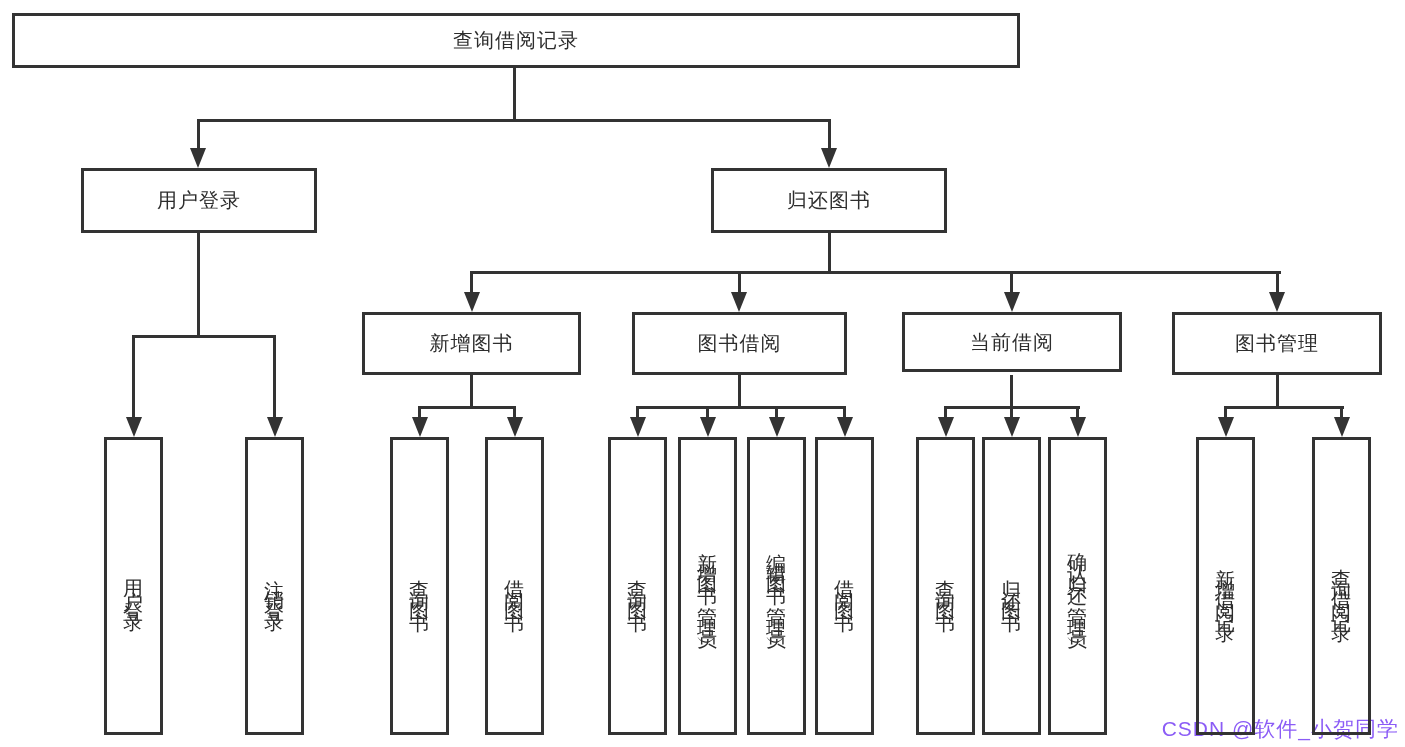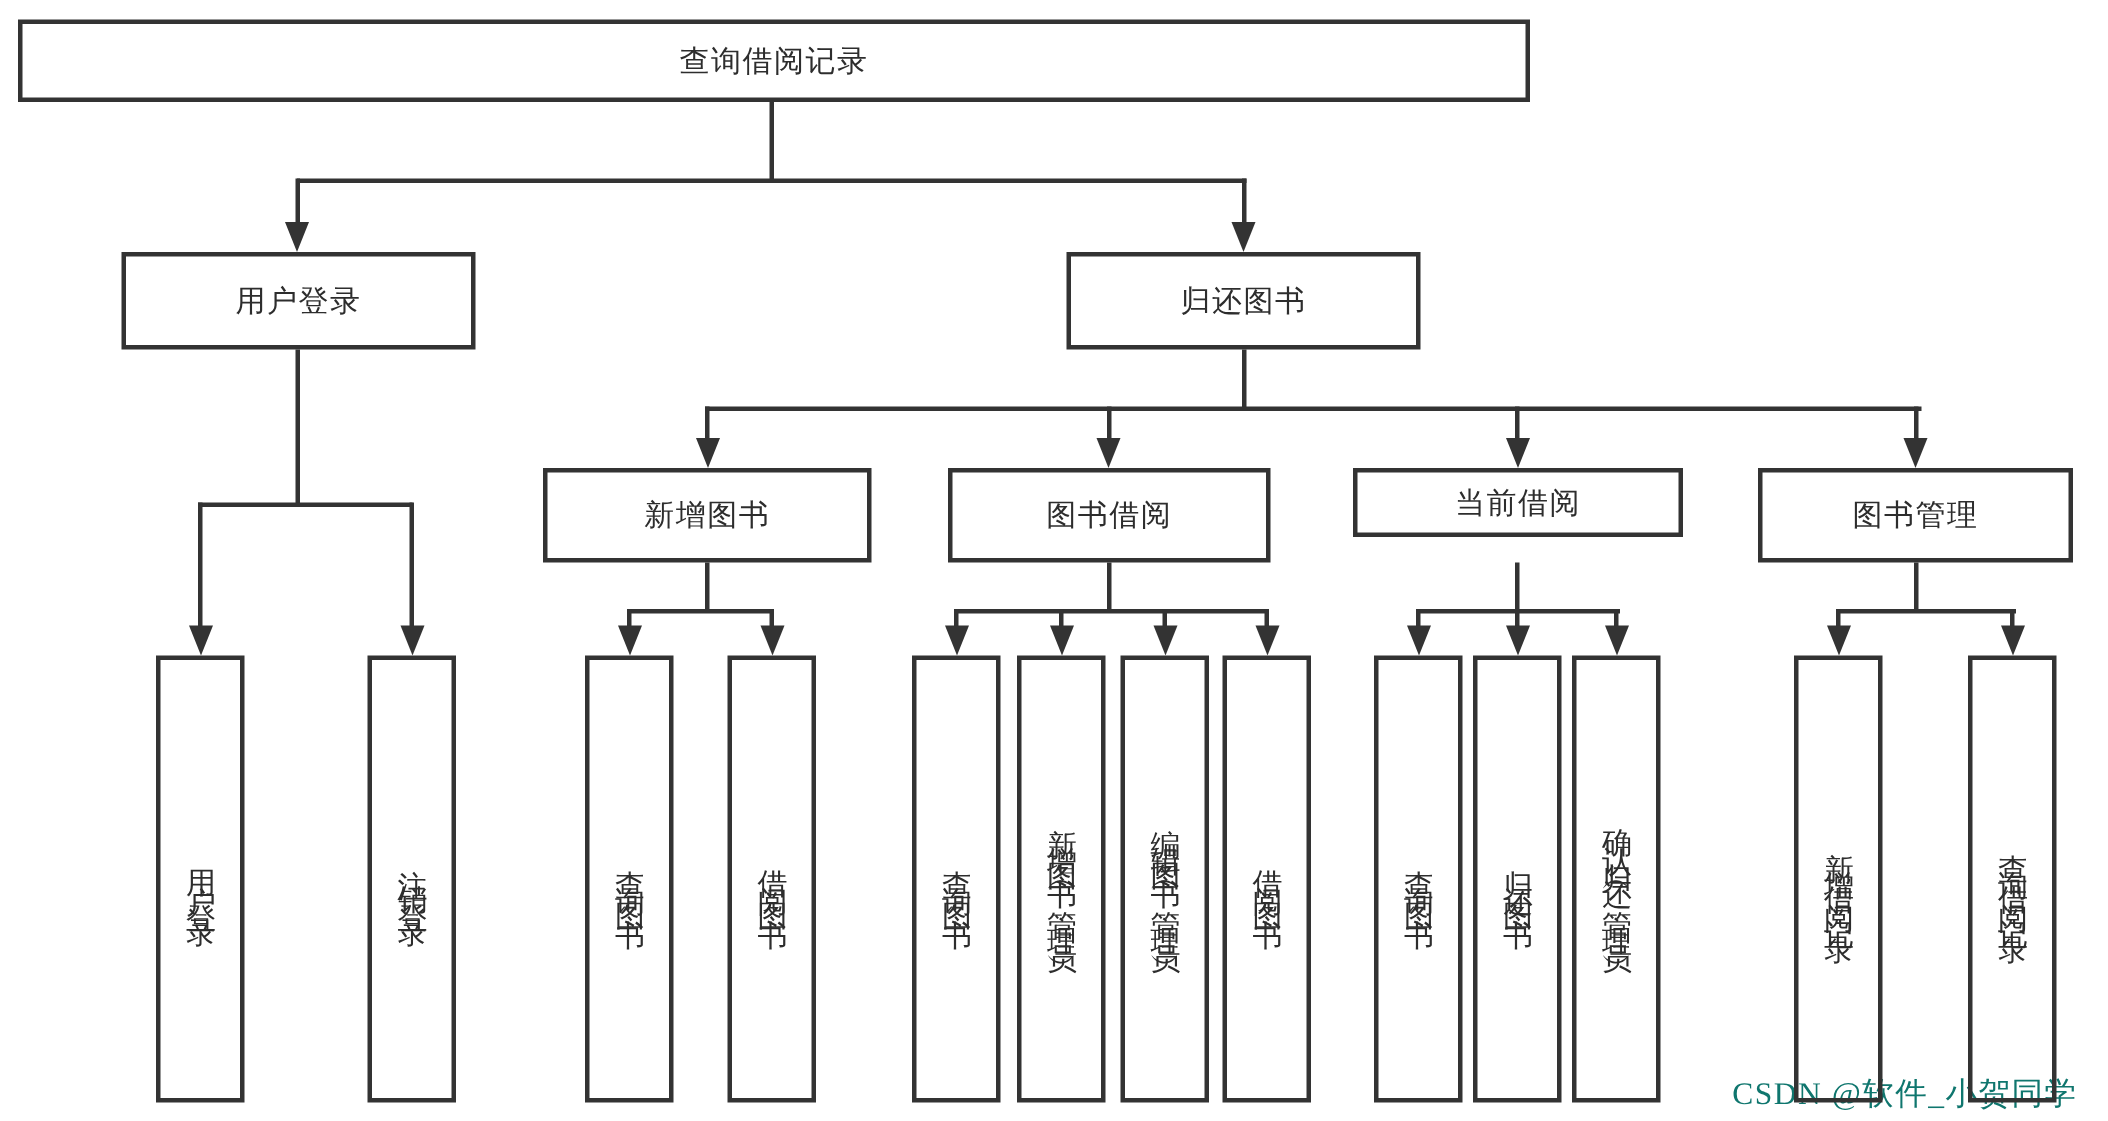--- a/index.html
+++ b/index.html
@@ -21,22 +21,22 @@
     writing-mode:vertical-rl; text-orientation:mixed;
     font-size:20px; line-height:1; letter-spacing:11px; white-space:nowrap;
   }
   .line { position:absolute; background:#333333; z-index:1; }
   .arrow {
     position:absolute; width:0; height:0; z-index:1;
     border-left:8px solid transparent; border-right:8px solid transparent;
     border-top:20px solid #333333;
   }
   .watermark {
-    position:absolute; right:20px; bottom:4px; z-index:0;
-    color:#0f766e; font-size:21px; letter-spacing:1px; white-space:nowrap;font-family:Liberation Serif, serif;
+    position:absolute; right:6px; bottom:4px; z-index:0;
+    color:#8b5cf6; font-size:21px; letter-spacing:1px; white-space:nowrap;
   }
 </style>
 </head>
 <body>
 
 <div class="stage">
 
   <div class="watermark">CSDN @软件_小贺同学</div>
 
   <div class="line" style="left:513px;top:68px;width:3px;height:52px"></div>
@@ -108,21 +108,21 @@
   <div class="box" style="left:711px;top:168px;width:236px;height:65px">
     <span class="lbl">归还图书</span>
   </div>
 
   <div class="box" style="left:362px;top:312px;width:219px;height:63px">
     <span class="lbl">新增图书</span>
   </div>
   <div class="box" style="left:632px;top:312px;width:215px;height:63px">
     <span class="lbl">图书借阅</span>
   </div>
-  <div class="box" style="left:902px;top:312px;width:220px;height:46px">
+  <div class="box" style="left:902px;top:312px;width:220px;height:60px">
     <span class="lbl">当前借阅</span>
   </div>
   <div class="box" style="left:1172px;top:312px;width:210px;height:63px">
     <span class="lbl">图书管理</span>
   </div>
 
   <div class="box vbox" style="left:104px;top:437px;width:59px;height:298px">
     <span class="lbl">用户登录</span>
   </div>
   <div class="box vbox" style="left:245px;top:437px;width:59px;height:298px">

